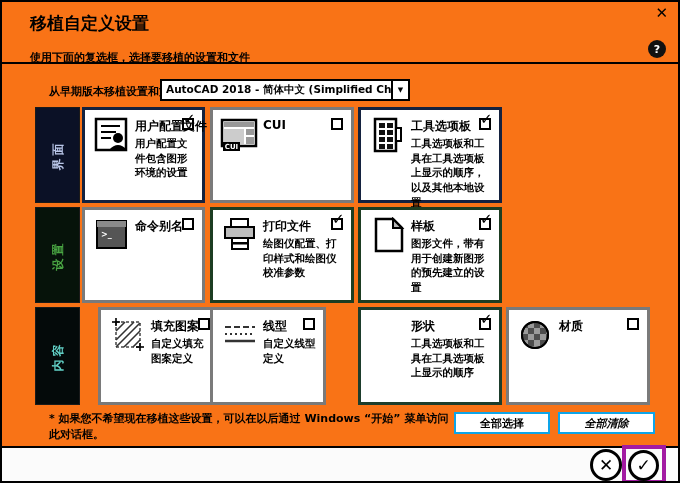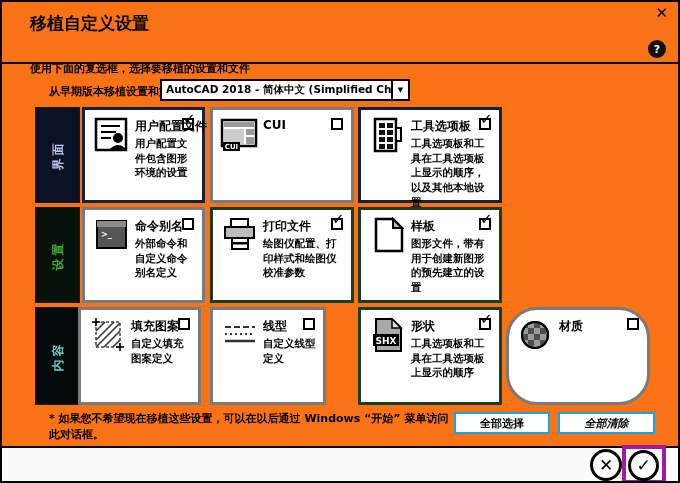--- a/index.html
+++ b/index.html
@@ -1,19 +1,19 @@
 <!DOCTYPE html>
 <html><head>
 <meta charset="utf-8">
 <style>
   html,body{margin:0;padding:0;background:#fff;}
   *{box-sizing:border-box;font-family:"DejaVu Sans","Liberation Sans",sans-serif;}
   .dialog{position:relative;width:680px;height:483px;background:#f97316;border:2px solid #000;overflow:hidden;color:#000;}
   .title{position:absolute;left:28px;top:10px;font-size:17px;font-weight:bold;}
-  .subtitle{position:absolute;left:28px;top:59px;font-size:11px;font-weight:bold;text-align:right;}
+  .subtitle{position:absolute;left:28px;top:48px;font-size:11px;font-weight:bold;text-align:right;}
   .close{position:absolute;right:10px;top:4px;font-size:15px;font-weight:bold;line-height:1;cursor:default;}
   .hline{position:absolute;left:0;top:60px;width:100%;height:2px;background:#000;}
   .help{position:absolute;left:646px;top:38px;width:18px;height:18px;border-radius:50%;background:#111;color:#fff;
         font-size:11px;font-weight:bold;display:flex;align-items:center;justify-content:center;}
   .src-label{position:absolute;left:47px;top:82px;font-size:11px;font-weight:bold;white-space:nowrap;}
   .combo{position:absolute;left:158px;top:77px;width:250px;height:22px;border:2px solid #000;background:#fff;display:flex;align-items:stretch;}
   .combo-text{flex:1;padding:2px 4px 0 4px;font-size:10.5px;font-weight:bold;white-space:nowrap;overflow:hidden;}
   .combo-arrow{width:17px;border-left:2px solid #000;display:flex;align-items:center;justify-content:center;font-size:7px;}
   .vtab{position:absolute;left:33px;width:45px;display:flex;align-items:center;justify-content:center;border:1px solid #1a1a1a;}
   .vtab span{transform:rotate(-90deg);font-size:12px;font-weight:bold;letter-spacing:3px;white-space:nowrap;}
@@ -123,21 +123,20 @@
     <span class="cicon">
       <svg viewBox="0 0 40 36" width="40" height="36">
           <rect x="5" y="4" width="29" height="27" fill="#555" stroke="#000" stroke-width="2"></rect>
           <rect x="5" y="4" width="29" height="6" fill="#8a8a8a"></rect>
           <text x="9" y="20" font-size="8" fill="#fff" font-family="DejaVu Sans Mono,monospace" font-weight="bold">&gt;_</text>
         </svg></span>
     <span class="cbox">
         <b></b>
       </span>
     <div class="ct">命令别名</div>
-    <div class="cd">外部命令和自定义命令别名定义</div>
   </div>
 
   <div class="card" style="left: 208px; top: 205px; width: 144px; height: 96px; border-color: rgb(29, 61, 34);">
     <span class="cicon">
       <svg viewBox="0 0 40 36" width="40" height="36">
           <rect x="11" y="2" width="17" height="8" fill="#fff" stroke="#000" stroke-width="2"></rect>
           <path d="M5 10 h29 v11 h-29 z" fill="#bdbdbd" stroke="#000" stroke-width="2"></path>
           <rect x="12" y="21" width="16" height="11" fill="#fff" stroke="#000" stroke-width="2"></rect>
           <rect x="12" y="25" width="16" height="2.5" fill="#000"></rect>
         </svg></span>
@@ -154,21 +153,21 @@
           <path d="M8 2 h17 l9 9 v23 h-26 z" fill="#fff" stroke="#000" stroke-width="2.5"></path>
           <path d="M25 2 v9 h9 z" fill="#b5b5b5" stroke="#000" stroke-width="2"></path>
         </svg></span>
     <span class="cbox">
         <b>✓</b>
       </span>
     <div class="ct">样板</div>
     <div class="cd">图形文件，带有用于创建新图形的预先建立的设置</div>
   </div>
 
-  <div class="card" style="left: 76px; top: 305px; width: 123px; height: 98px; border-color: rgb(122, 122, 122);">
+  <div class="card" style="left: 96px; top: 305px; width: 123px; height: 98px; border-color: rgb(122, 122, 122);">
     <span class="cicon">
       <svg viewBox="0 0 40 36" width="40" height="36">
           <rect x="8" y="5" width="24" height="25" fill="#fff" stroke="#444" stroke-width="1.5" stroke-dasharray="3 2"></rect>
           <g stroke="#333" stroke-width="1.6">
             <line x1="8" y1="14" x2="17" y2="5"></line>
             <line x1="8" y1="23" x2="26" y2="5"></line>
             <line x1="8" y1="30" x2="32" y2="6"></line>
             <line x1="16" y1="30" x2="32" y2="14"></line>
             <line x1="25" y1="30" x2="32" y2="23"></line>
           </g>
@@ -194,35 +193,28 @@
           <line x1="5" y1="24" x2="35" y2="24" stroke="#333" stroke-width="2.5"></line>
         </svg></span>
     <span class="cbox">
         <b></b>
       </span>
     <div class="ct">线型</div>
     <div class="cd">自定义线型定义</div>
   </div>
 
   <div class="card" style="left: 356px; top: 305px; width: 144px; height: 98px; border-color: rgb(29, 61, 44);">
-    <span class="cicon">
-      <svg viewBox="0 0 40 36" width="40" height="36">
-          <path d="M8 2 h16 l9 9 v23 h-25 z" fill="#a8a8a8" stroke="#000" stroke-width="2"></path>
-          <path d="M24 2 v9 h9 z" fill="#ddd" stroke="#000" stroke-width="1.5"></path>
-          <rect x="5" y="17" width="26" height="12" fill="#000"></rect>
-          <text x="18" y="26.5" font-size="9" font-weight="bold" fill="#fff" text-anchor="middle">SHX</text>
-        </svg></span>
     <span class="cbox">
         <b>✓</b>
       </span>
     <div class="ct">形状</div>
     <div class="cd">工具选项板和工具在工具选项板上显示的顺序</div>
   </div>
 
-  <div class="card" style="left: 504px; top: 305px; width: 144px; height: 98px; border-color: rgb(122, 122, 122); border-radius: 31px;">
+  <div class="card" style="left: 504px; top: 305px; width: 144px; height: 98px; border-color: rgb(122, 122, 122);">
     <span class="cicon">
       <svg viewBox="0 0 40 36" width="40" height="36">
           <defs>
             <clipPath id="mclip">
               <circle cx="19" cy="18" r="13"></circle>
             </clipPath>
           </defs>
           <circle cx="19" cy="18" r="13" fill="#9a9a9a" stroke="#000" stroke-width="2"></circle>
           <g clip-path="url(#mclip)" fill="#4d4d4d">
             <rect x="6" y="5" width="6" height="6"></rect>

